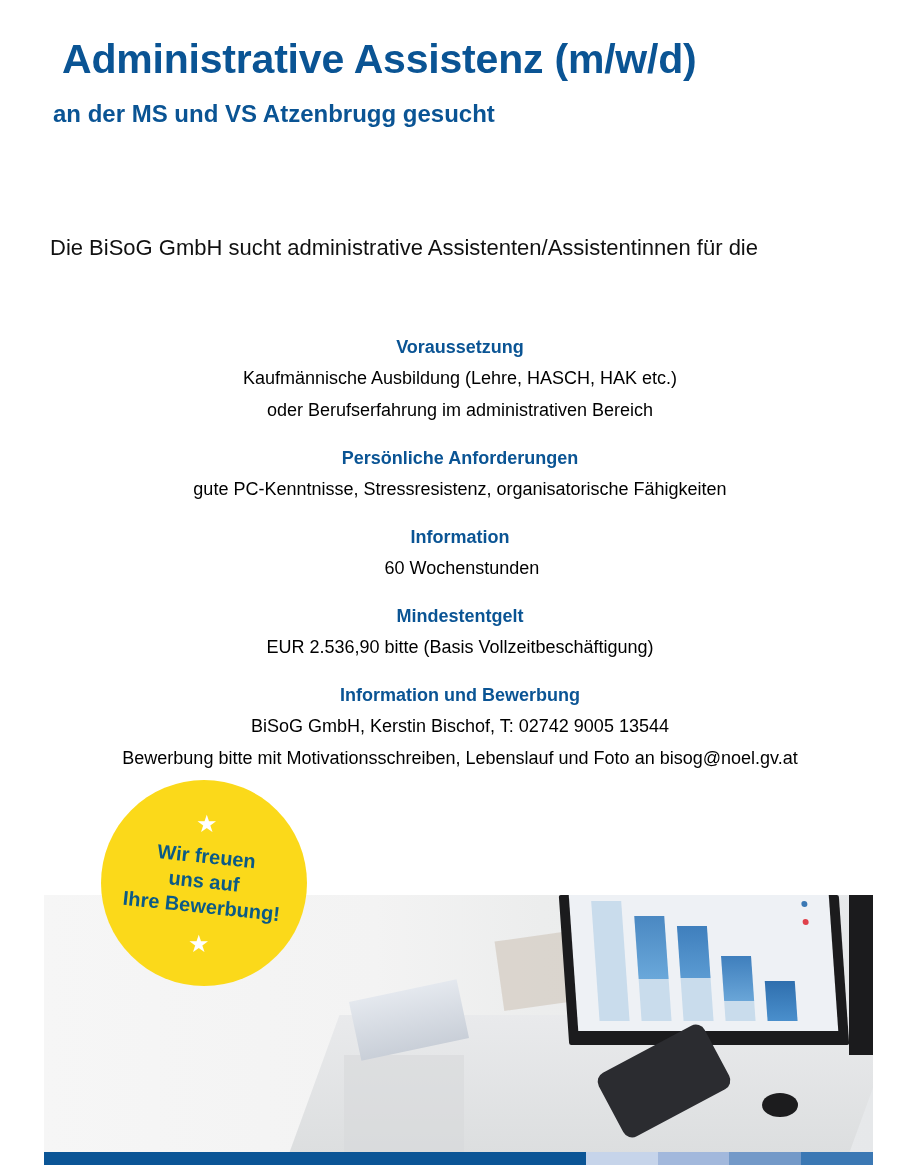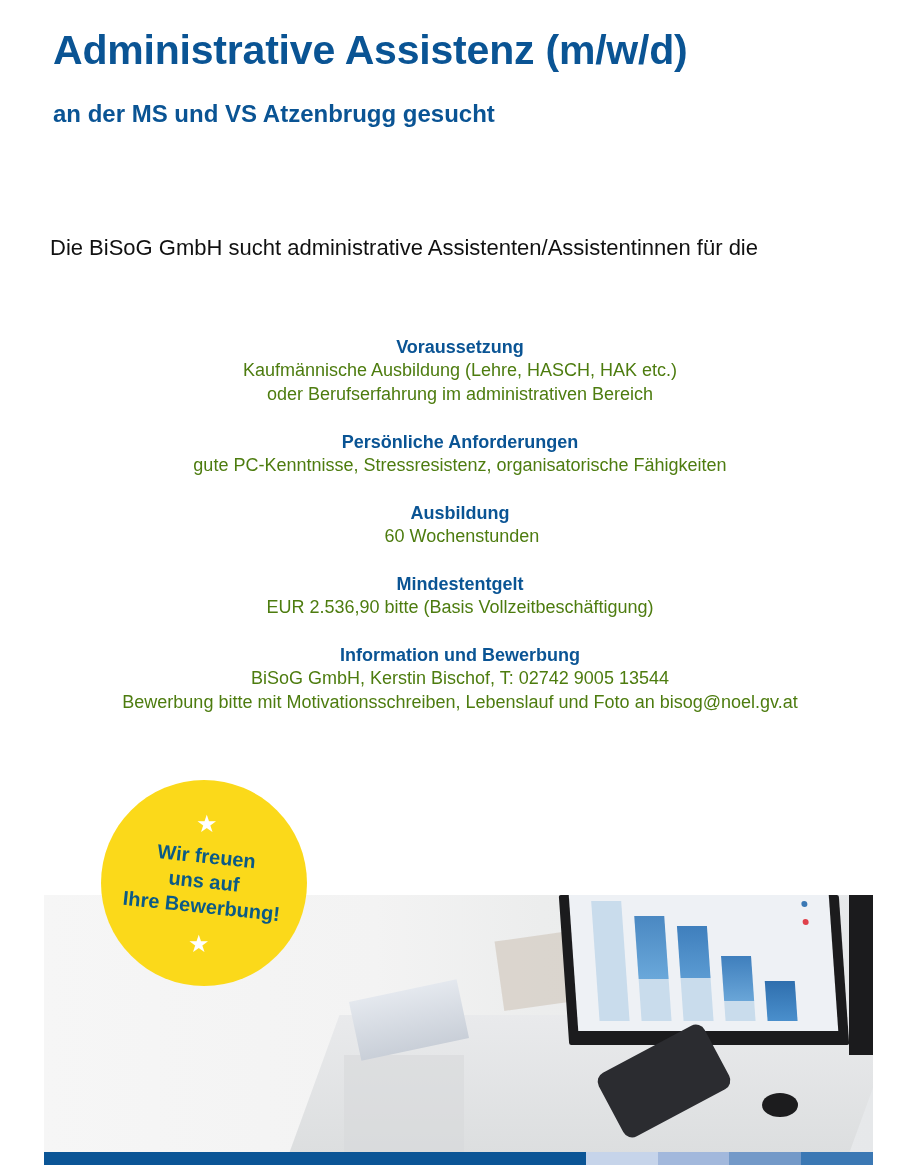--- a/index.html
+++ b/index.html
@@ -1,27 +1,27 @@
 <!DOCTYPE html>
 <html><head>
 <meta charset="utf-8">
 <style>
   html, body { margin: 0; padding: 0; background: #ffffff; }
   body { width: 898px; height: 1165px; position: relative; overflow: hidden;
          font-family: "Liberation Sans", sans-serif; color: #111; }
-  .title { position: absolute; left: 50px; top: 24px; margin: 3px;
+  .title { position: absolute; left: 50px; top: 24px; margin: 12px;
            font-size: 41px; font-weight: bold; color: #0a5494; letter-spacing: -0.2px; }
   .subtitle { position: absolute; left: 53px; top: 100px; margin: 0;
               font-size: 24px; font-weight: bold; color: #0a5494; }
   .intro { position: absolute; left: 50px; top: 236px; width: 760px;
            font-size: 22px; line-height: 24px; color: #111; }
   .sections { position: absolute; left: 50px; top: 336px; width: 820px; text-align: center; }
   .section { margin-bottom: 25px; }
   .section h2 { margin: 0; font-size: 18px; line-height: 22px; font-weight: bold; color: #0a5494; }
-  .section p { margin: 0; font-size: 18px; line-height: 24px; color: #4d7c0f; }
+  .section p { margin: 8px; font-size: 18px; line-height: 24px; color: #000000; }
   .section p.indent { padding-left: 4px; }
   .photo { position: absolute; left: 44px; top: 895px; width: 829px; height: 257px;
            background: linear-gradient(90deg, #f6f6f6 0%, #f3f3f3 40%, #eceded 60%, #e6e8ea 100%);
            overflow: hidden; }
   .desk { position: absolute; left: 270px; top: 120px; width: 560px; height: 140px;
           background: linear-gradient(180deg, #e9eaec 0%, #dcdedf 100%);
           transform: skewX(-20deg); }
   .monitor { position: absolute; left: 520px; top: 0; width: 280px; height: 150px;
              background: #1b1b1d; transform: skewX(4deg); border-radius: 2px; }
   .screen { position: absolute; left: 10px; top: 0; right: 10px; bottom: 14px;
@@ -61,21 +61,21 @@
   <div class="section">
     <h2>Voraussetzung</h2>
     <p>Kaufmännische Ausbildung (Lehre, HASCH, HAK etc.)</p>
     <p>oder Berufserfahrung im administrativen Bereich</p>
   </div>
   <div class="section">
     <h2>Persönliche Anforderungen</h2>
     <p>gute PC-Kenntnisse, Stressresistenz, organisatorische Fähigkeiten</p>
   </div>
   <div class="section">
-    <h2>Ausbildung</h2>
+    <h2>Information</h2>
     <p class="indent">60 Wochenstunden</p>
   </div>
   <div class="section">
     <h2>Mindestentgelt</h2>
     <p>EUR 2.536,90 bitte (Basis Vollzeitbeschäftigung)</p>
   </div>
   <div class="section">
     <h2>Information und Bewerbung</h2>
     <p>BiSoG GmbH, Kerstin Bischof, T: 02742 9005 13544</p>
     <p>Bewerbung bitte mit Motivationsschreiben, Lebenslauf und Foto an bisog@noel.gv.at</p>

